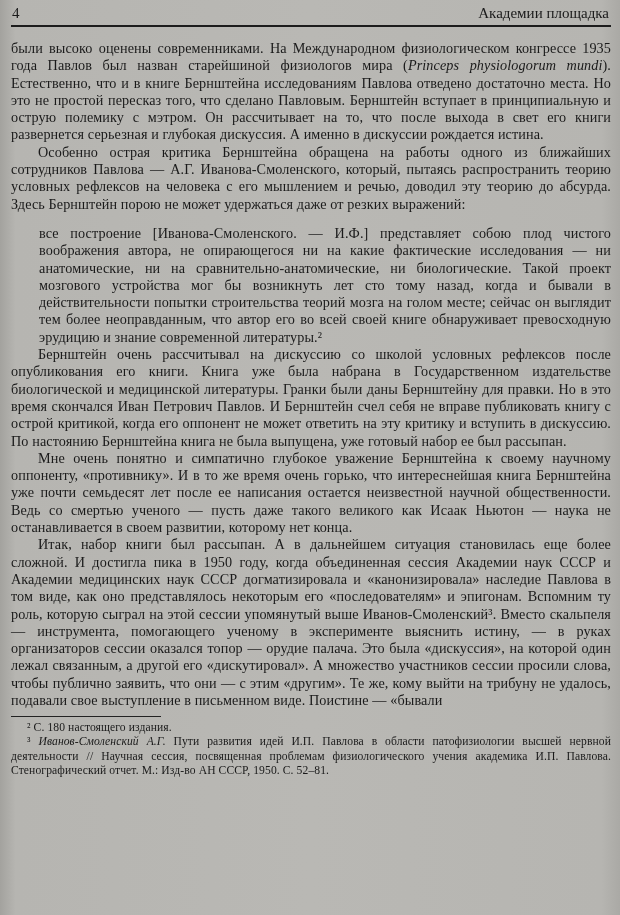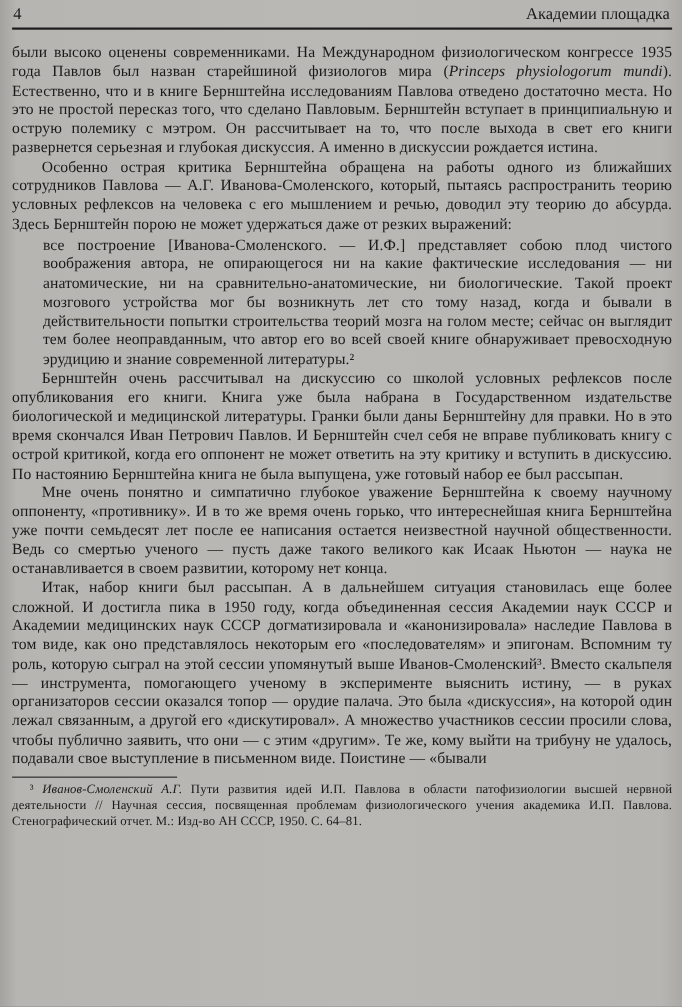--- a/index.html
+++ b/index.html
@@ -34,21 +34,21 @@
   main p {
     margin: 0;
     font-size: 14.2px;
     line-height: 17.3px;
     text-align: justify;
     text-indent: 27px;
     letter-spacing: 0.1px;
   }
   main p.noindent { text-indent: 0; font-family: Liberation Serif, serif; }
   main blockquote {
-    margin: 2px 0 0 28px;
+    margin: 12px 0 0 28px;
     padding: 0;
     font-size: 14.2px;
     line-height: 17.3px;
     text-align: justify;
     letter-spacing: 0.1px;
   }
   em { font-style: italic; }
   .footnotes { margin-top: 7px; }
   .fn-rule {
     border: 0;
@@ -86,16 +86,17 @@
 
     <p>Бернштейн очень рассчитывал на дискуссию со школой условных рефлексов после опубликования его книги. Книга уже была набрана в Государственном издательстве биологической и медицинской литературы. Гранки были даны Бернштейну для правки. Но в это время скончался Иван Петрович Павлов. И Бернштейн счел себя не вправе публиковать книгу с острой критикой, когда его оппонент не может ответить на эту критику и вступить в дискуссию. По настоянию Бернштейна книга не была выпущена, уже готовый набор ее был рассыпан.</p>
 
     <p>Мне очень понятно и симпатично глубокое уважение Бернштейна к своему научному оппоненту, «противнику». И в то же время очень горько, что интереснейшая книга Бернштейна уже почти семьдесят лет после ее написания остается неизвестной научной общественности. Ведь со смертью ученого — пусть даже такого великого как Исаак Ньютон — наука не останавливается в своем развитии, которому нет конца.</p>
 
     <p>Итак, набор книги был рассыпан. А в дальнейшем ситуация становилась еще более сложной. И достигла пика в 1950 году, когда объединенная сессия Академии наук СССР и Академии медицинских наук СССР догматизировала и «канонизировала» наследие Павлова в том виде, как оно представлялось некоторым его «последователям» и эпигонам. Вспомним ту роль, которую сыграл на этой сессии упомянутый выше Иванов-Смоленский³. Вместо скальпеля — инструмента, помогающего ученому в эксперименте выяснить истину, — в руках организаторов сессии оказался топор — орудие палача. Это была «дискуссия», на которой один лежал связанным, а другой его «дискутировал». А множество участников сессии просили слова, чтобы публично заявить, что они — с этим «другим». Те же, кому выйти на трибуну не удалось, подавали свое выступление в письменном виде. Поистине — «бывали</p>
   </main>
 
   <footer class="footnotes">
     <hr class="fn-rule">
-    <p class="fn"><span>³ </span><em>Иванов-Смоленский А.Г.</em><span> Пути развития идей И.П. Павлова в области патофизиологии высшей нервной деятельности // Научная сессия, посвященная проблемам физиологического учения академика И.П. Павлова. Стенографический отчет. М.: Изд-во АН СССР, 1950. С. 64–81.</span></p>
+    <p class="fn">² С. 180 настоящего издания.</p>
+    <p class="fn"><span>³ </span><em>Иванов-Смоленский А.Г.</em><span> Пути развития идей И.П. Павлова в области патофизиологии высшей нервной деятельности // Научная сессия, посвященная проблемам физиологического учения академика И.П. Павлова. Стенографический отчет. М.: Изд-во АН СССР, 1950. С. 52–81.</span></p>
   </footer>
 
 </div>
 
 </body></html>

